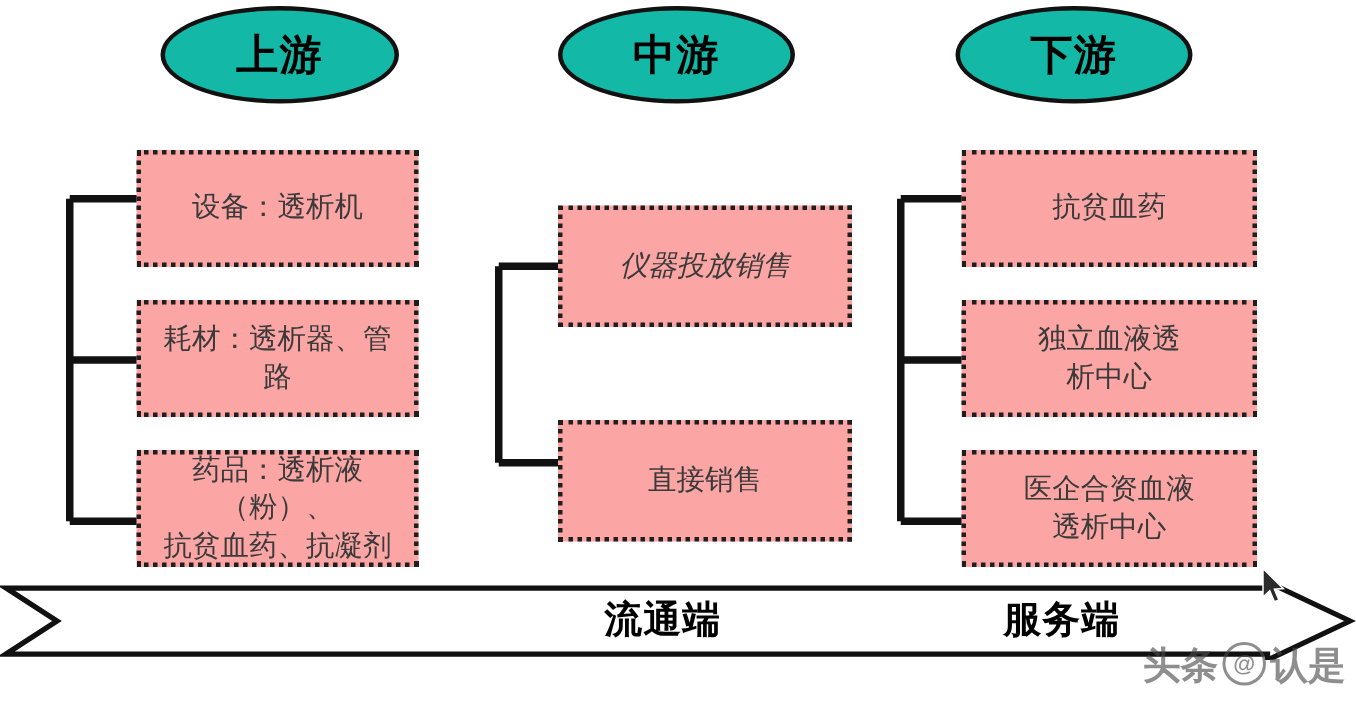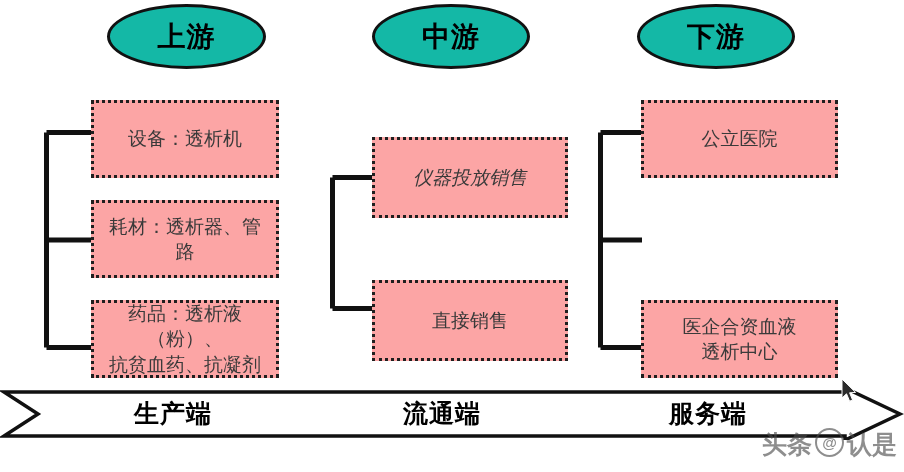--- a/index.html
+++ b/index.html
@@ -192,34 +192,37 @@
   <div class="bracket" style="left:598px; top:130px; width:45px; height:220px;">
     <svg width="45" height="220" viewBox="0 0 45 220" aria-hidden="true">
       <path d="M2.5,2.5 L2.5,217.5" stroke="#111111" stroke-width="5" fill="none"></path>
       <path d="M2.5,2.5 L44,2.5" stroke="#111111" stroke-width="5" fill="none"></path>
       <path d="M2.5,110 L44,110" stroke="#111111" stroke-width="5" fill="none"></path>
       <path d="M2.5,217.5 L44,217.5" stroke="#111111" stroke-width="5" fill="none"></path>
     </svg>
   </div>
 
   <div class="dbox" style="left:641px; top:100px; width:197px; height:78px;">
-    <span class="blabel">公立医院</span>
-  </div>
-
+    <span class="blabel">抗贫血药</span>
+  </div>
+
+  <div class="dbox" style="left:641px; top:200px; width:197px; height:78px;">
+    <span class="blabel">独立血液透
+析中心</span>
+  </div>
 
   <div class="dbox" style="left:641px; top:300px; width:197px; height:78px;">
     <span class="blabel">医企合资血液
 透析中心</span>
   </div>
 
   <div id="banner-wrap">
     <svg width="904" height="52" viewBox="0 0 904 52" aria-hidden="true">
       <path d="M4,4 L845,4 L845,0 L900,26 L845,52 L845,48 L4,48 L38,26 Z" fill="#ffffff" stroke="#111111" stroke-width="3.5" stroke-linejoin="miter"></path>
     </svg>
-    <span class="banner-label" style="left:134px; top:13px;">生产端</span>
     <span class="banner-label" style="left:669px; top:13px;">服务端</span>
     <span class="banner-label" style="left:403px; top:13px;">流通端</span>
   </div>
 
   <div id="watermark">
     <span class="wm-text">头条</span>
     <span class="wm-at">@</span>
     <span class="wm-text">认是</span>
   </div>
 

